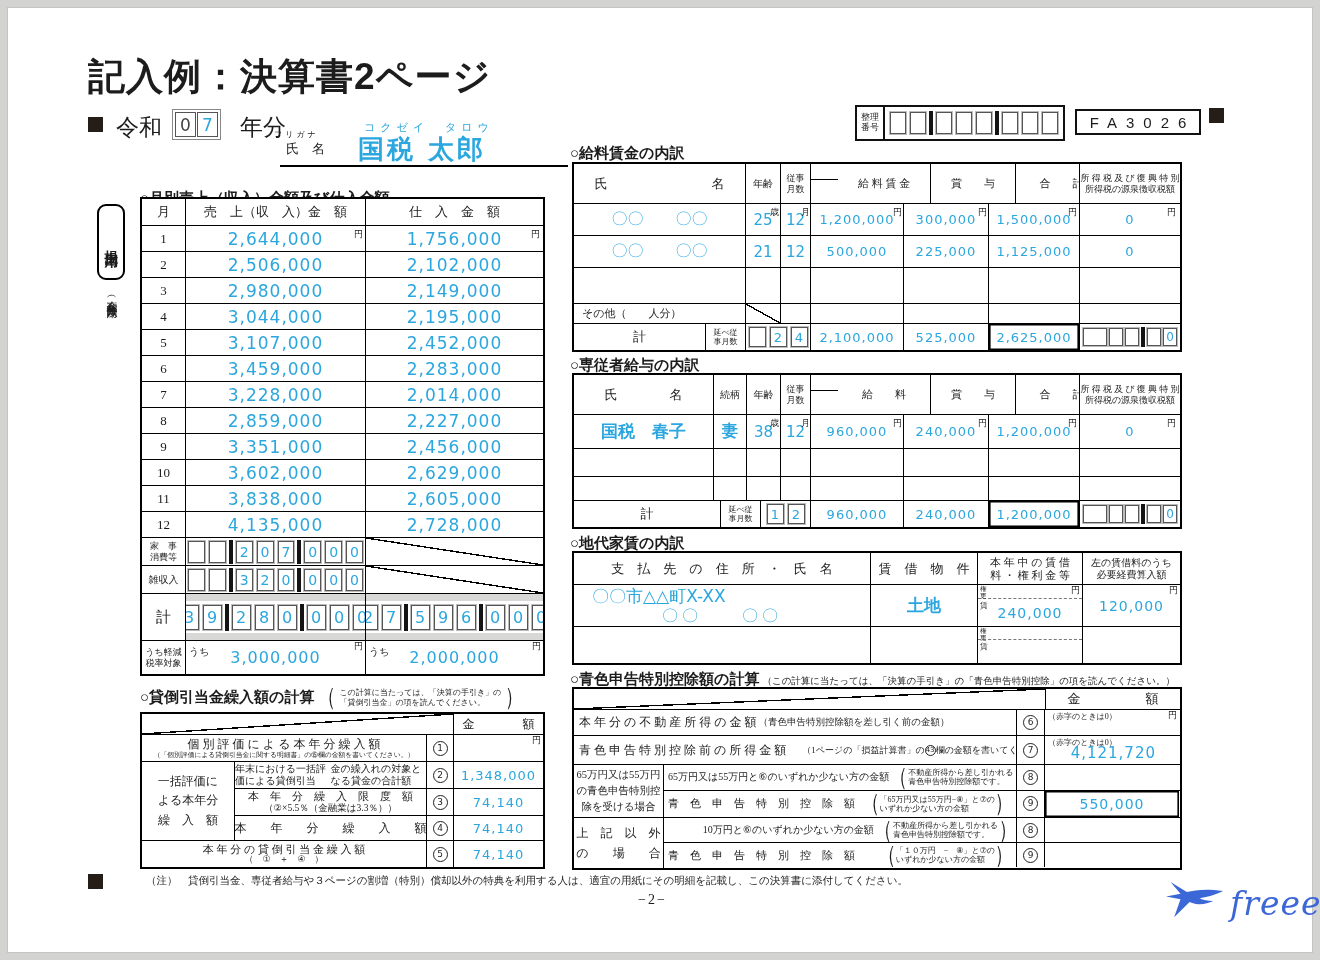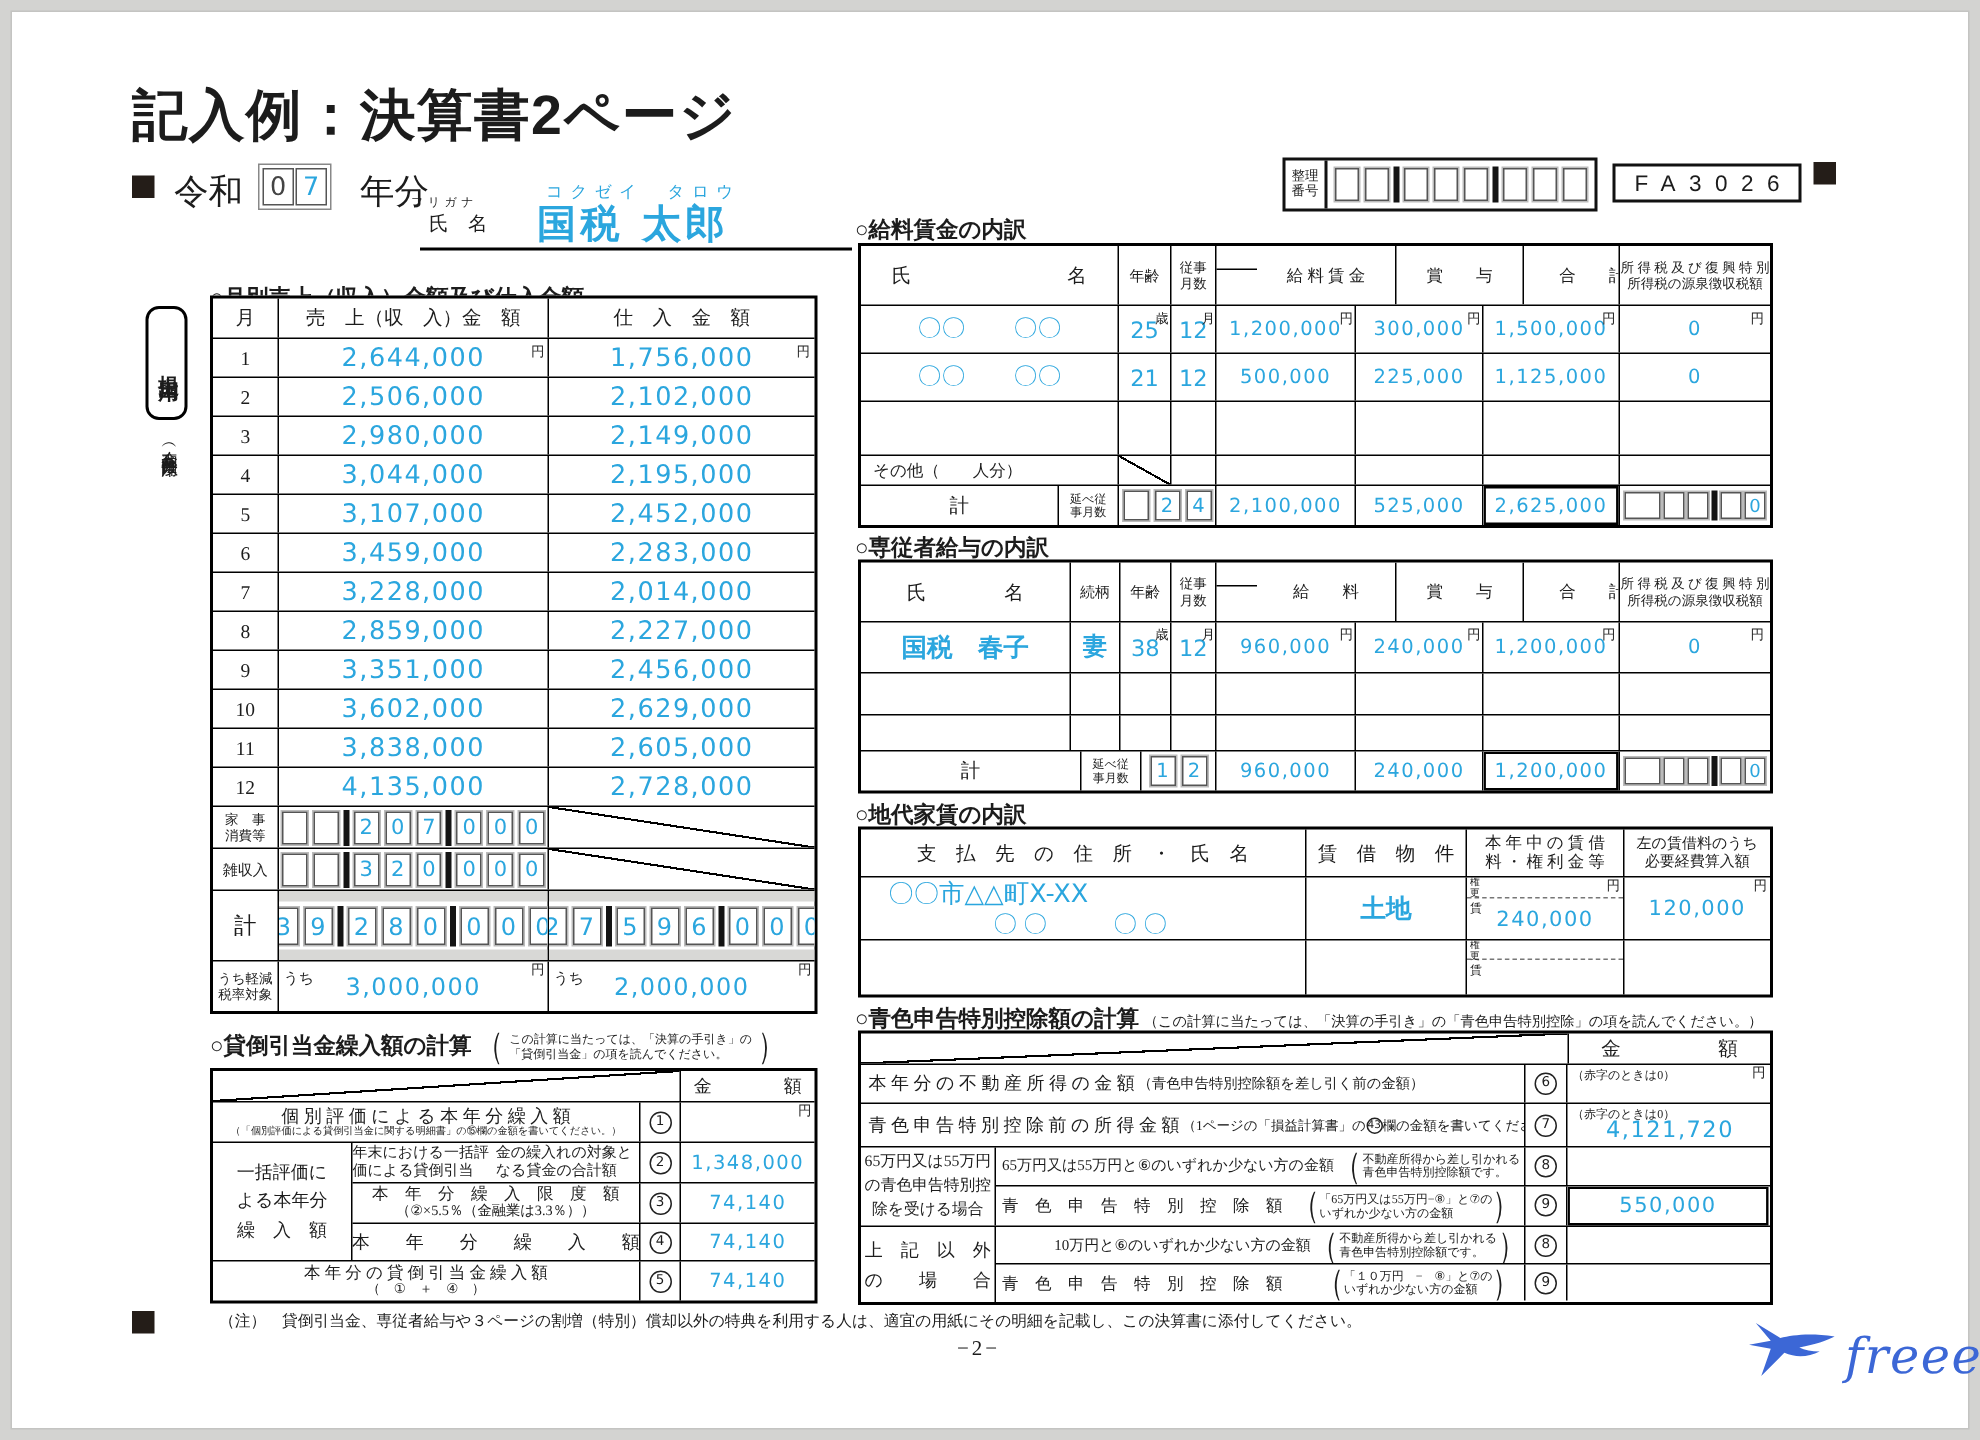--- a/index.html
+++ b/index.html
@@ -722,21 +722,21 @@
       </div>
       <div class="c ao-no">
           <span class="circ">6</span>
         </div>
       <div class="c nor ao-amt">
         <span class="abs note8" style="left:3px;top:2px">（赤字のときは0）</span>
         <span class="yen tr">円</span>
       </div>
     </div>
     <div class="row" style="height:29px">
-      <div class="c" style="width:443px;justify-content:flex-start;padding-left:5px;gap:2px">
+      <div class="c" style="width:443px;justify-content:flex-start;padding-left:5px;gap:16px">
         <span class="lbl12">青 色 申 告 特 別 控 除 前 の 所 得 金 額</span>
         <span style="font-size:9px;white-space:nowrap;display:inline-flex;align-items:center">
           <span>（1ページの「損益計算書」の</span>
             <span class="circ sm">43</span>
             <span>欄の金額を書いてください。）</span>
         </span>
       </div>
       <div class="c ao-no">
           <span class="circ">7</span>
         </div>

